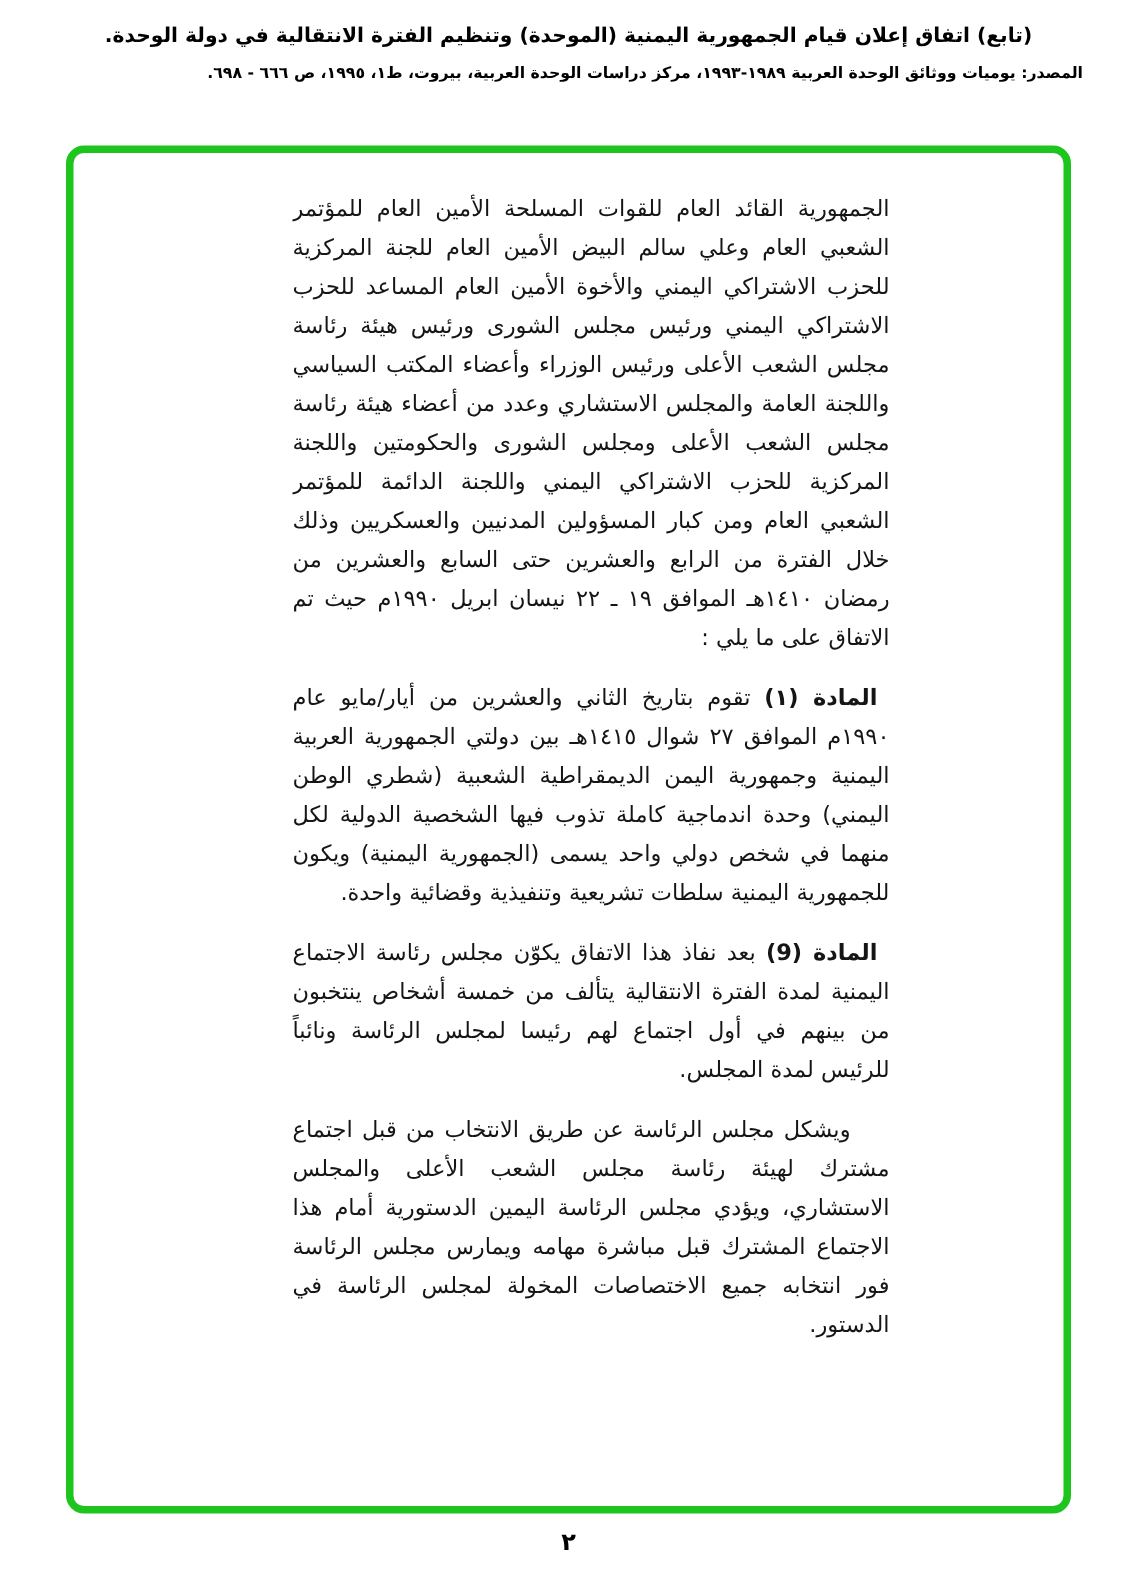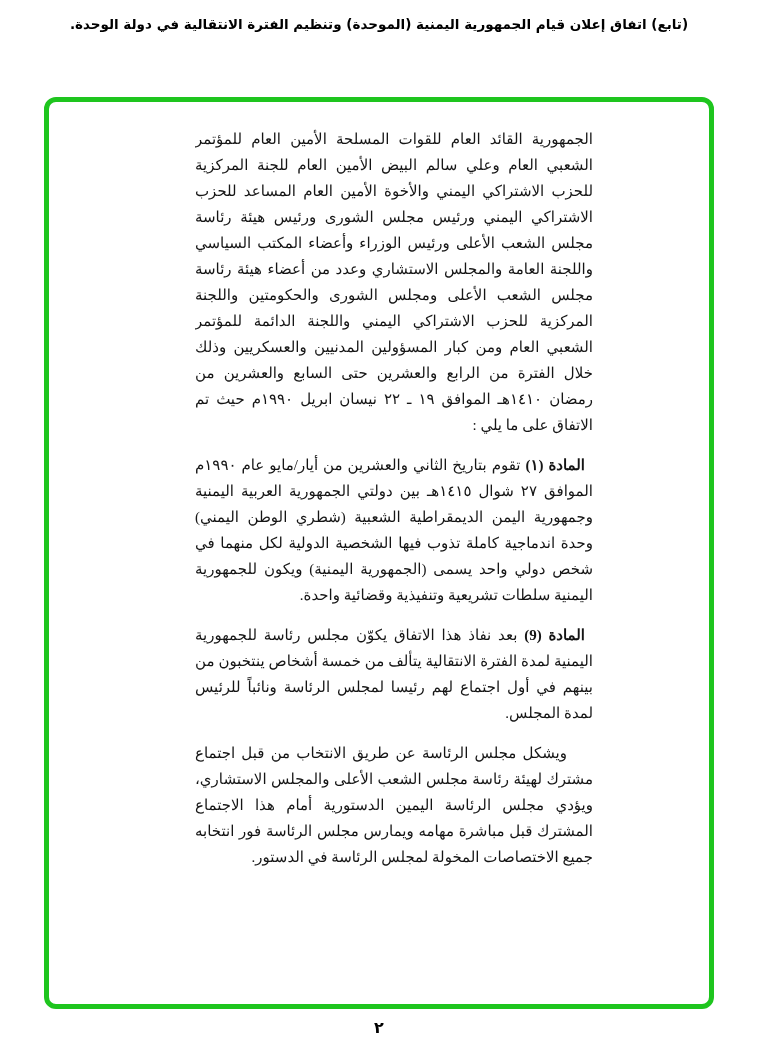--- a/index.html
+++ b/index.html
@@ -38,50 +38,51 @@
     position: absolute;
     top: 24px; right: 116px;
     width: 398px;
     height: 862px;
     overflow: hidden;
     font-size: 15px;
     line-height: 26px;
     text-align: justify;
     color: #151515;
   }
-  .para { margin-bottom: 14px; font-family: Liberation Serif, serif; }
+  .para { margin-bottom: 14px; }
   .para:last-child { margin-bottom: 0; }
   .article { text-indent: 8px; }
   .indented { text-indent: 26px; }
   .article-label { font-weight: bold; }
 
   
   .footer {
     position: absolute; left: 0; right: 0; top: 1018px;
     text-align: center;
   }
   .page-number { font-size: 16px; font-weight: bold; color: #000; }
 </style>
 </head>
 <body>
 
 <div class="page">
 
   <div class="header">
     <div class="header-title">(تابع) اتفاق إعلان قيام الجمهورية اليمنية (الموحدة) وتنظيم الفترة الانتقالية في دولة الوحدة.</div>
+    <div class="header-source">المصدر: يوميات ووثائق الوحدة العربية ١٩٨٩-١٩٩٣، مركز دراسات الوحدة العربية، بيروت، ط١، ١٩٩٥، ص ٦٦٦ - ٦٩٨.</div>
   </div>
 
   <div class="frame">
     <div class="content">
 
       <p class="para"><span>الجمهورية القائد العام للقوات المسلحة الأمين العام للمؤتمر الشعبي العام وعلي سالم البيض الأمين العام للجنة المركزية للحزب الاشتراكي اليمني والأخوة الأمين العام المساعد للحزب الاشتراكي اليمني ورئيس مجلس الشورى ورئيس هيئة رئاسة مجلس الشعب الأعلى ورئيس الوزراء وأعضاء المكتب السياسي واللجنة العامة والمجلس الاستشاري وعدد من أعضاء هيئة رئاسة مجلس الشعب الأعلى ومجلس الشورى والحكومتين واللجنة المركزية للحزب الاشتراكي اليمني واللجنة الدائمة للمؤتمر الشعبي العام ومن كبار المسؤولين المدنيين والعسكريين وذلك خلال الفترة من الرابع والعشرين حتى السابع والعشرين من رمضان ١٤١٠هـ الموافق ١٩ ـ ٢٢ نيسان ابريل ١٩٩٠م حيث تم الاتفاق على ما يلي :</span></p>
 
       <p class="para article"><b class="article-label">المادة (١)</b> <span>تقوم بتاريخ الثاني والعشرين من أيار/مايو عام ١٩٩٠م الموافق ٢٧ شوال ١٤١٥هـ بين دولتي الجمهورية العربية اليمنية وجمهورية اليمن الديمقراطية الشعبية (شطري الوطن اليمني) وحدة اندماجية كاملة تذوب فيها الشخصية الدولية لكل منهما في شخص دولي واحد يسمى (الجمهورية اليمنية) ويكون للجمهورية اليمنية سلطات تشريعية وتنفيذية وقضائية واحدة.</span></p>
 
-      <p class="para article"><b class="article-label">المادة (9)</b> <span>بعد نفاذ هذا الاتفاق يكوّن مجلس رئاسة للجمهورية اليمنية لمدة الفترة الانتقالية يتألف من خمسة أشخاص ينتخبون من بينهم في أول اجتماع لهم رئيسا لمجلس الرئاسة ونائباً للرئيس لمدة المجلس.</span></p>
+      <p class="para article"><b class="article-label">المادة (9)</b> <span>بعد نفاذ هذا الاتفاق يكوّن مجلس رئاسة الاجتماع اليمنية لمدة الفترة الانتقالية يتألف من خمسة أشخاص ينتخبون من بينهم في أول اجتماع لهم رئيسا لمجلس الرئاسة ونائباً للرئيس لمدة المجلس.</span></p>
 
       <p class="para indented"><span>ويشكل مجلس الرئاسة عن طريق الانتخاب من قبل اجتماع مشترك لهيئة رئاسة مجلس الشعب الأعلى والمجلس الاستشاري، ويؤدي مجلس الرئاسة اليمين الدستورية أمام هذا الاجتماع المشترك قبل مباشرة مهامه ويمارس مجلس الرئاسة فور انتخابه جميع الاختصاصات المخولة لمجلس الرئاسة في الدستور.</span></p>
 
     </div>
   </div>
 
   <div class="footer">
     <span class="page-number">٢</span>
   </div>
 

